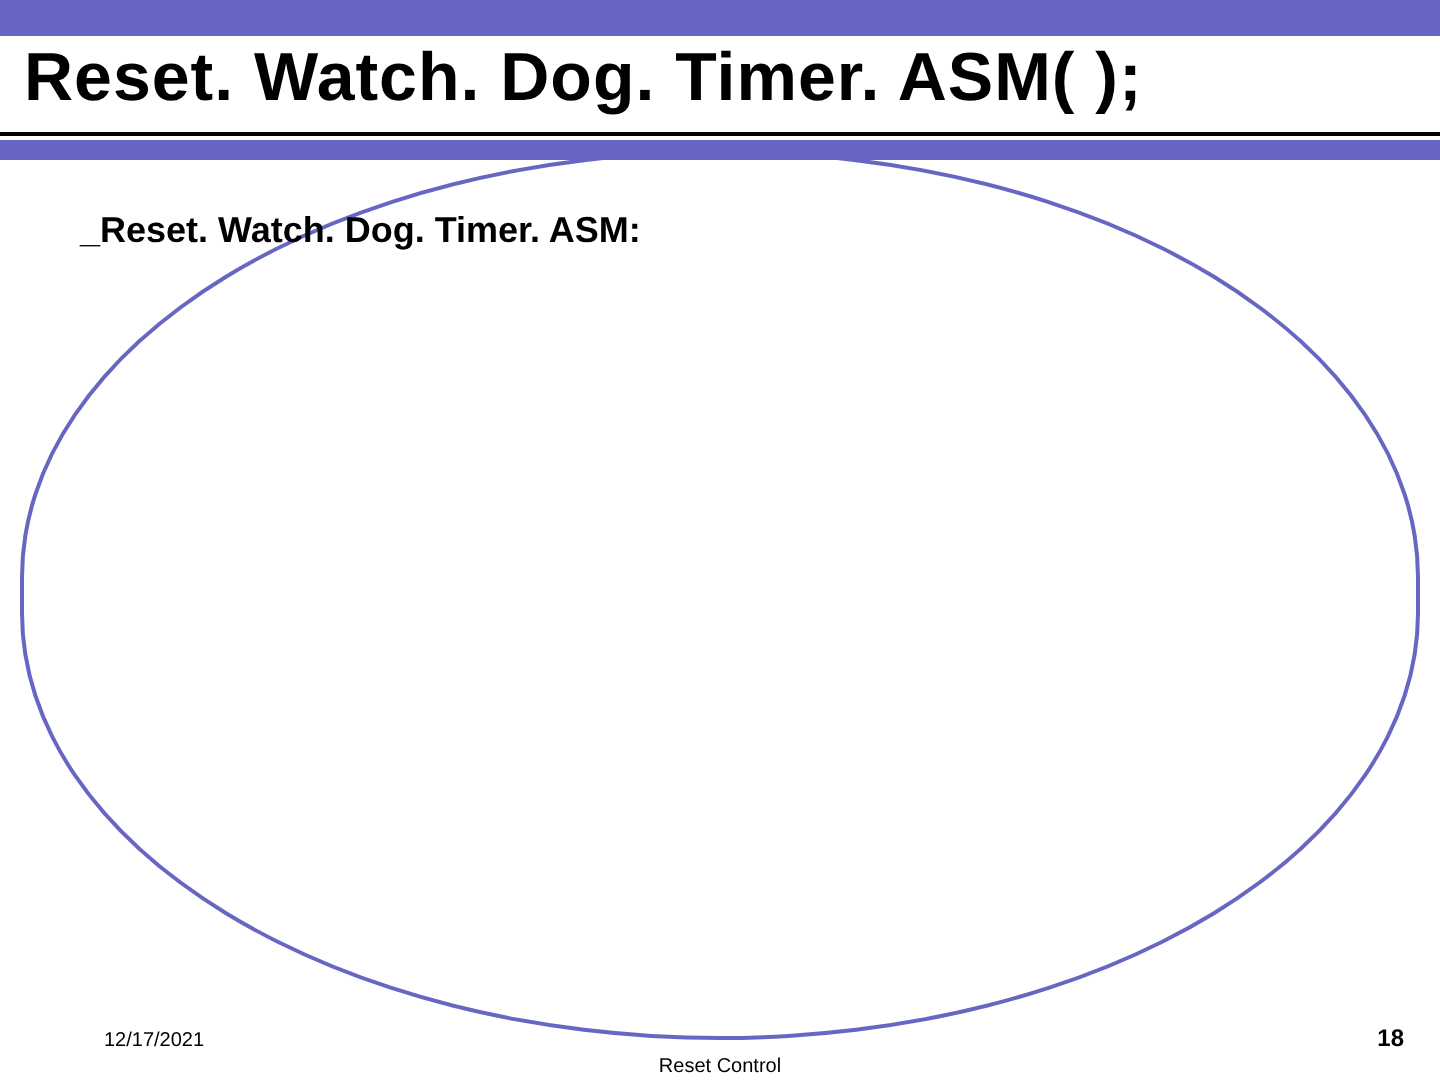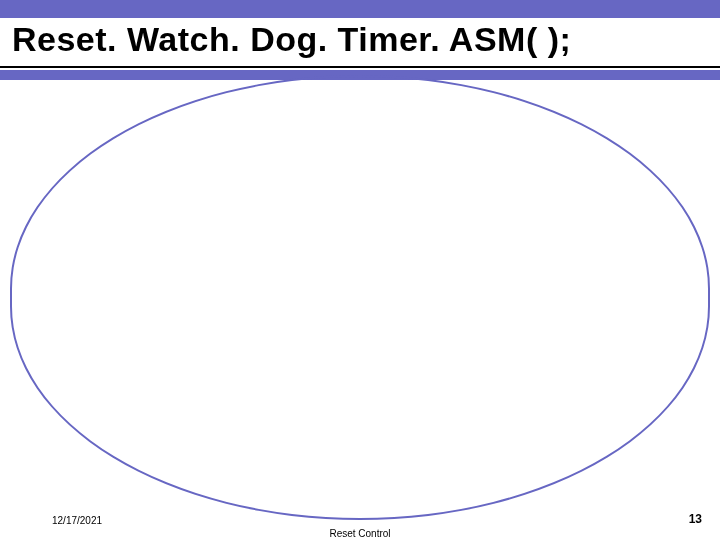--- a/index.html
+++ b/index.html
@@ -110,22 +110,23 @@
 <div class="topbar"></div>
 
 <div class="title">Reset. Watch. Dog. Timer. ASM( );</div>
 
 <div class="underline-thin"></div>
 <div class="underline-thick"></div>
 
 <div class="circle"></div>
 
 <div class="content">
+  <div class="stubline">_Reset. Watch. Dog. Timer. ASM:</div>
 </div>
 
 <div class="footer">
   <div class="date">12/17/2021</div>
   <div class="copy">
     <span>Reset Control</span><br>
     
   </div>
-  <div class="pagenum">13</div>
+  <div class="pagenum">18</div>
 </div>
 
 </body></html>

